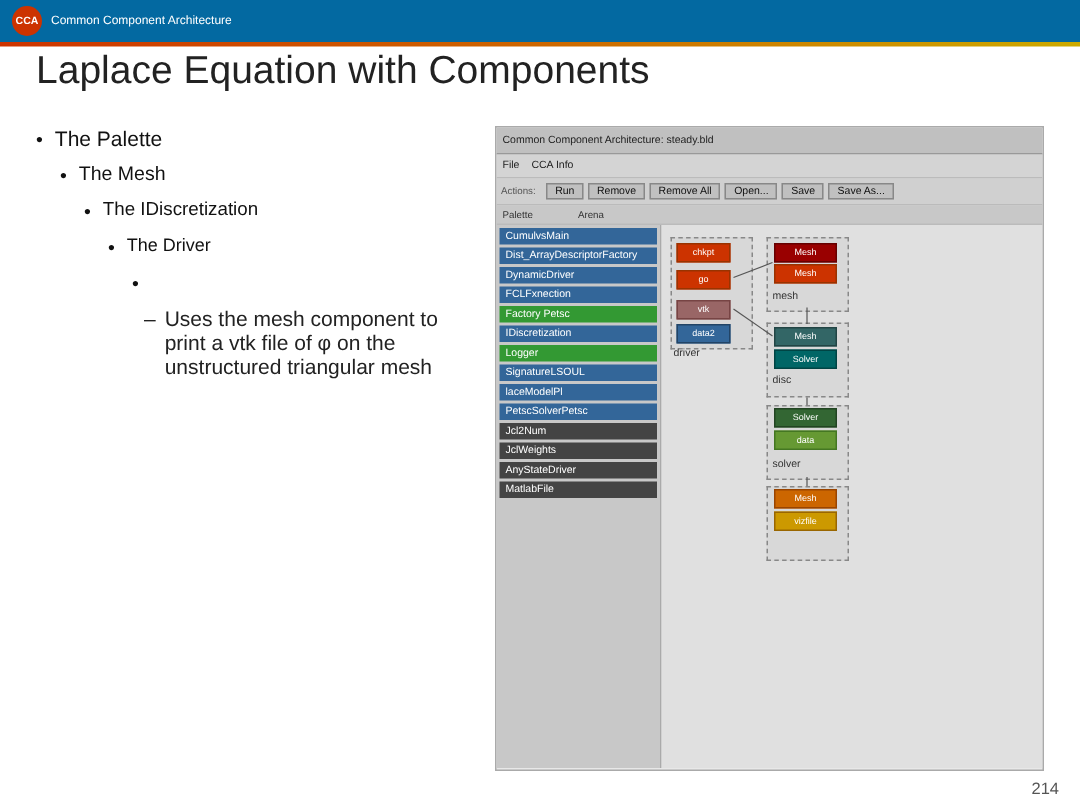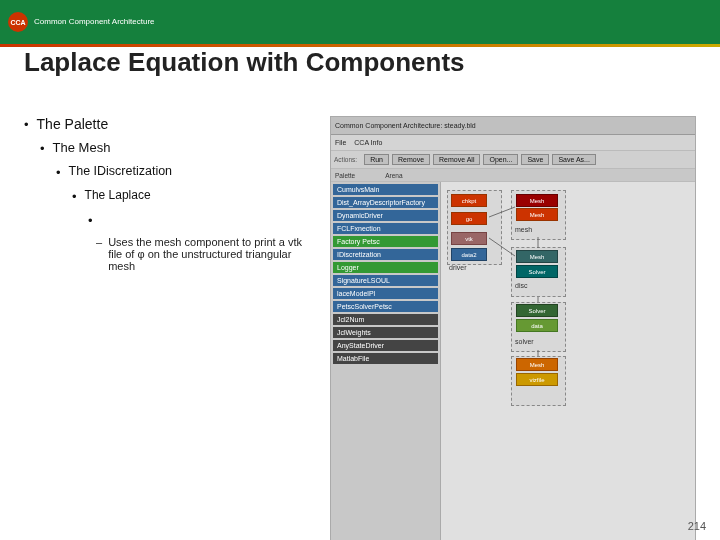--- a/index.html
+++ b/index.html
@@ -8,22 +8,22 @@
       height: 540px;
       background: #fff;
       font-family: Arial, Helvetica, sans-serif;
       overflow: hidden;
       position: relative;
     }
 
     
     .header-bar {
       width: 100%;
-      height: 44px;
-      background: #15803d;
+      height: 28px;
+      background: #0369a1;
       display: flex;
       align-items: center;
       padding: 0 8px;
     }
 
     .cca-logo {
       display: flex;
       align-items: center;
       gap: 6px;
     }
@@ -49,23 +49,23 @@
 
     
     .main-content {
       padding: 20px 24px 10px 24px;
       display: flex;
       gap: 16px;
     }
 
     .page-title {
       font-size: 26px;
-      font-weight: bold;
+      font-weight: normal;
       color: #222;
-      margin-bottom: 18px;
+      margin-bottom: 2px;
       padding: 0 24px;
     }
 
     
     .slide-panel {
       width: 290px;
       flex-shrink: 0;
     }
 
     .bullet-list {
@@ -94,21 +94,21 @@
     .bullet-item.level4 { padding-left: 48px; font-size: 12px; }
     .bullet-item.level5 { padding-left: 64px; font-size: 11.5px; }
 
     .sub-list {
       padding-left: 72px;
       margin-top: 4px;
       list-style: none;
     }
 
     .sub-list li {
-      font-size: 11px;
+      font-size: 14px;
       color: #222;
       margin-bottom: 5px;
       display: flex;
       align-items: flex-start;
     }
 
     .sub-list li::before {
       content: "–";
       margin-right: 6px;
       flex-shrink: 0;
@@ -242,21 +242,21 @@
         <span>The Mesh</span>
       </li>
 
       <li class="bullet-item level3">
         <span class="bullet-dot">•</span>
         <span>The IDiscretization</span>
       </li>
 
       <li class="bullet-item level4">
         <span class="bullet-dot">•</span>
-        <span>The Laplace</span>
+        <span>The Driver</span>
       </li>
 
       <li class="bullet-item level5">
         <span class="bullet-dot">•</span>
       </li>
 
     </ul>
 
     <ul class="sub-list">
       <li>

